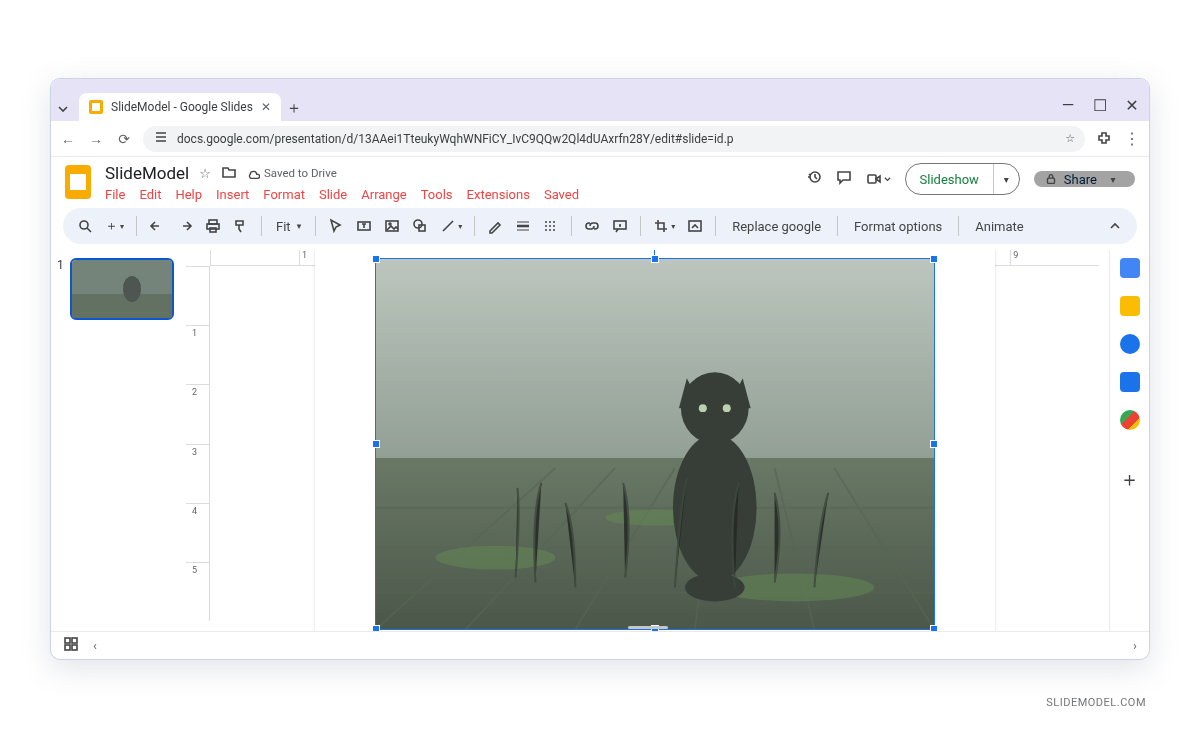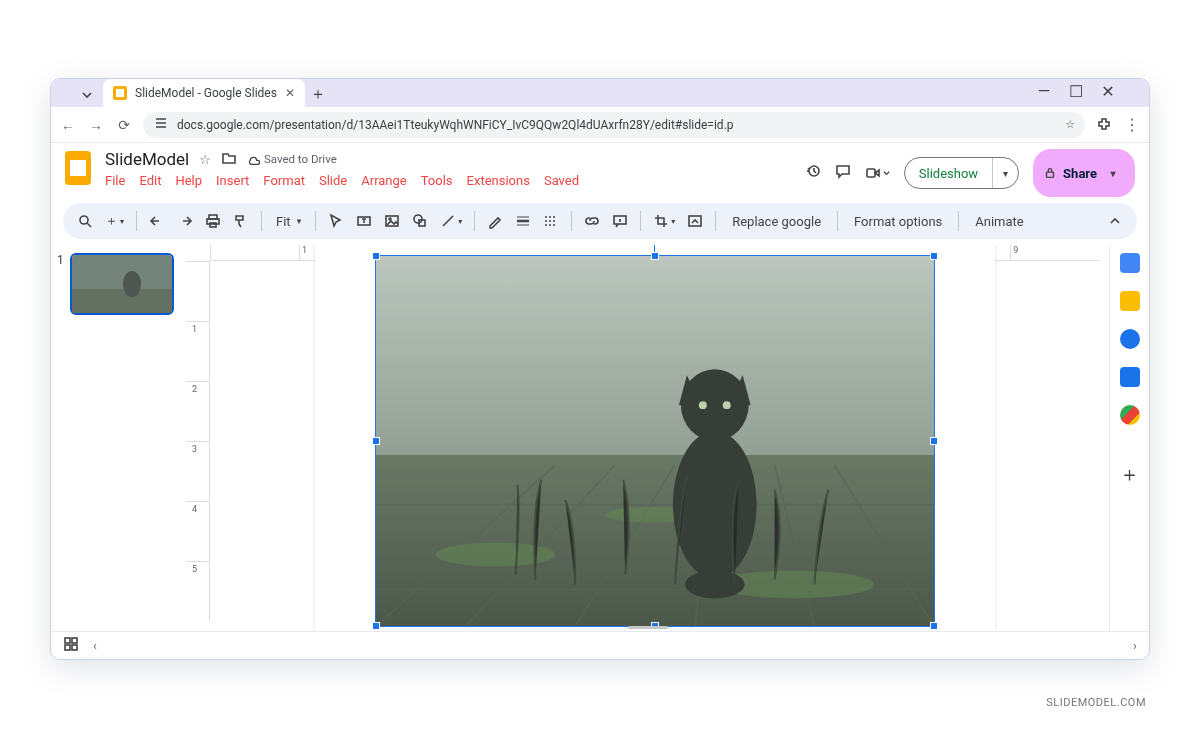--- a/index.html
+++ b/index.html
@@ -6,21 +6,21 @@
   body { background: #fff; width: 1200px; height: 743px; position: relative; overflow: hidden; }
 
   .window {
     position: absolute; left: 50px; top: 78px; width: 1100px; height: 582px;
     border: 1px solid #c9d4e8; border-radius: 10px; background: #fff;
     box-shadow: 0 8px 30px rgba(90,100,130,0.18);
     display: flex; flex-direction: column; overflow: hidden;
   }
 
   
-  .tabstrip { height: 28px; background: #e7e3f6; display: flex; align-items: flex-end; padding: 0 24px; }
+  .tabstrip { height: 42px; background: #e7e3f6; display: flex; align-items: flex-end; padding: 0 0; }
   .tab-chevron { width: 24px; height: 24px; border-radius: 50%; display:flex;align-items:center;justify-content:center; color:#444; margin-right:4px; }
   .tab { height: 28px; background:#fff; border-radius: 8px 8px 0 0; display:flex; align-items:center; padding: 0 10px; gap:8px; font-size:12px; color:#3c4043; min-width:170px; }
   .tab-favicon { width:14px; height:14px; background:#f9ab00; border-radius:2px; position:relative; }
   .tab-favicon::after { content:""; position:absolute; inset:3px; background:#fff; }
   .tab-close { color:#5f6368; font-size:12px; }
   .newtab { width:26px; height:26px; display:flex;align-items:center;justify-content:center; color:#444; font-size:16px; }
   .win-controls { margin-left:auto; display:flex; gap:18px; padding-right:10px; padding-bottom:6px; color:#3c4043; }
   .win-controls span { width:14px; text-align:center; }
 
   
@@ -39,21 +39,21 @@
   .doc-title { font-size:17px; color:#202124; }
   .title-icon { color:#5f6368; font-size:13px; }
   .saved { font-size:11.5px; color:#5f6368; display:flex; align-items:center; gap:4px; }
   .menubar { display:flex; gap:14px; font-size:13px; color:#ef4444; padding-top:2px; }
   .menubar span { cursor:default; }
   .title-right { margin-left:auto; display:flex; align-items:center; gap:14px; }
   .hdr-icon { color:#444; font-size:15px; }
   .slideshow-group { display:flex; align-items:center; border:1px solid #747775; border-radius:18px; height:32px; overflow:hidden; }
   .slideshow-btn { padding: 0 14px; font-size:13px; color:#15803d; height:100%; display:flex;align-items:center; }
   .slideshow-drop { width:26px; border-left:1px solid #c4c7c5; height:100%; display:flex;align-items:center;justify-content:center; font-size:10px; color:#444; }
-  .share-btn { background:#f0abfc; border-radius:18px; height:48px; padding:0 12px 0 10px; display:flex; align-items:center; gap:6px; font-size:13px; color:#001d35;font-weight:bold; }
+  .share-btn { background:#a3a3a3; border-radius:18px; height:16px; padding:0 12px 0 10px; display:flex; align-items:center; gap:6px; font-size:13px; color:#001d35; }
   .share-drop { width:20px; display:flex;align-items:center;justify-content:center; font-size:10px; color:#444; border-left: none; }
 
   
   .toolbar { margin:6px 12px; height:36px; background:#edf2fa; border-radius:20px; display:flex; align-items:center; padding:0 10px; gap:4px; font-size:13px; color:#444; }
   .tb-btn { min-width:24px; height:26px; padding:0 4px; display:flex; align-items:center; justify-content:center; border-radius:4px; gap:2px; }
   .tb-btn svg { display:block; }
   .tb-sep { width:1px; height:20px; background:#c4c7c5; margin:0 4px; }
   .tb-zoom { padding: 0 6px; display:flex; align-items:center; gap:6px; }
   .tb-collapse { margin-left:auto; }
 

